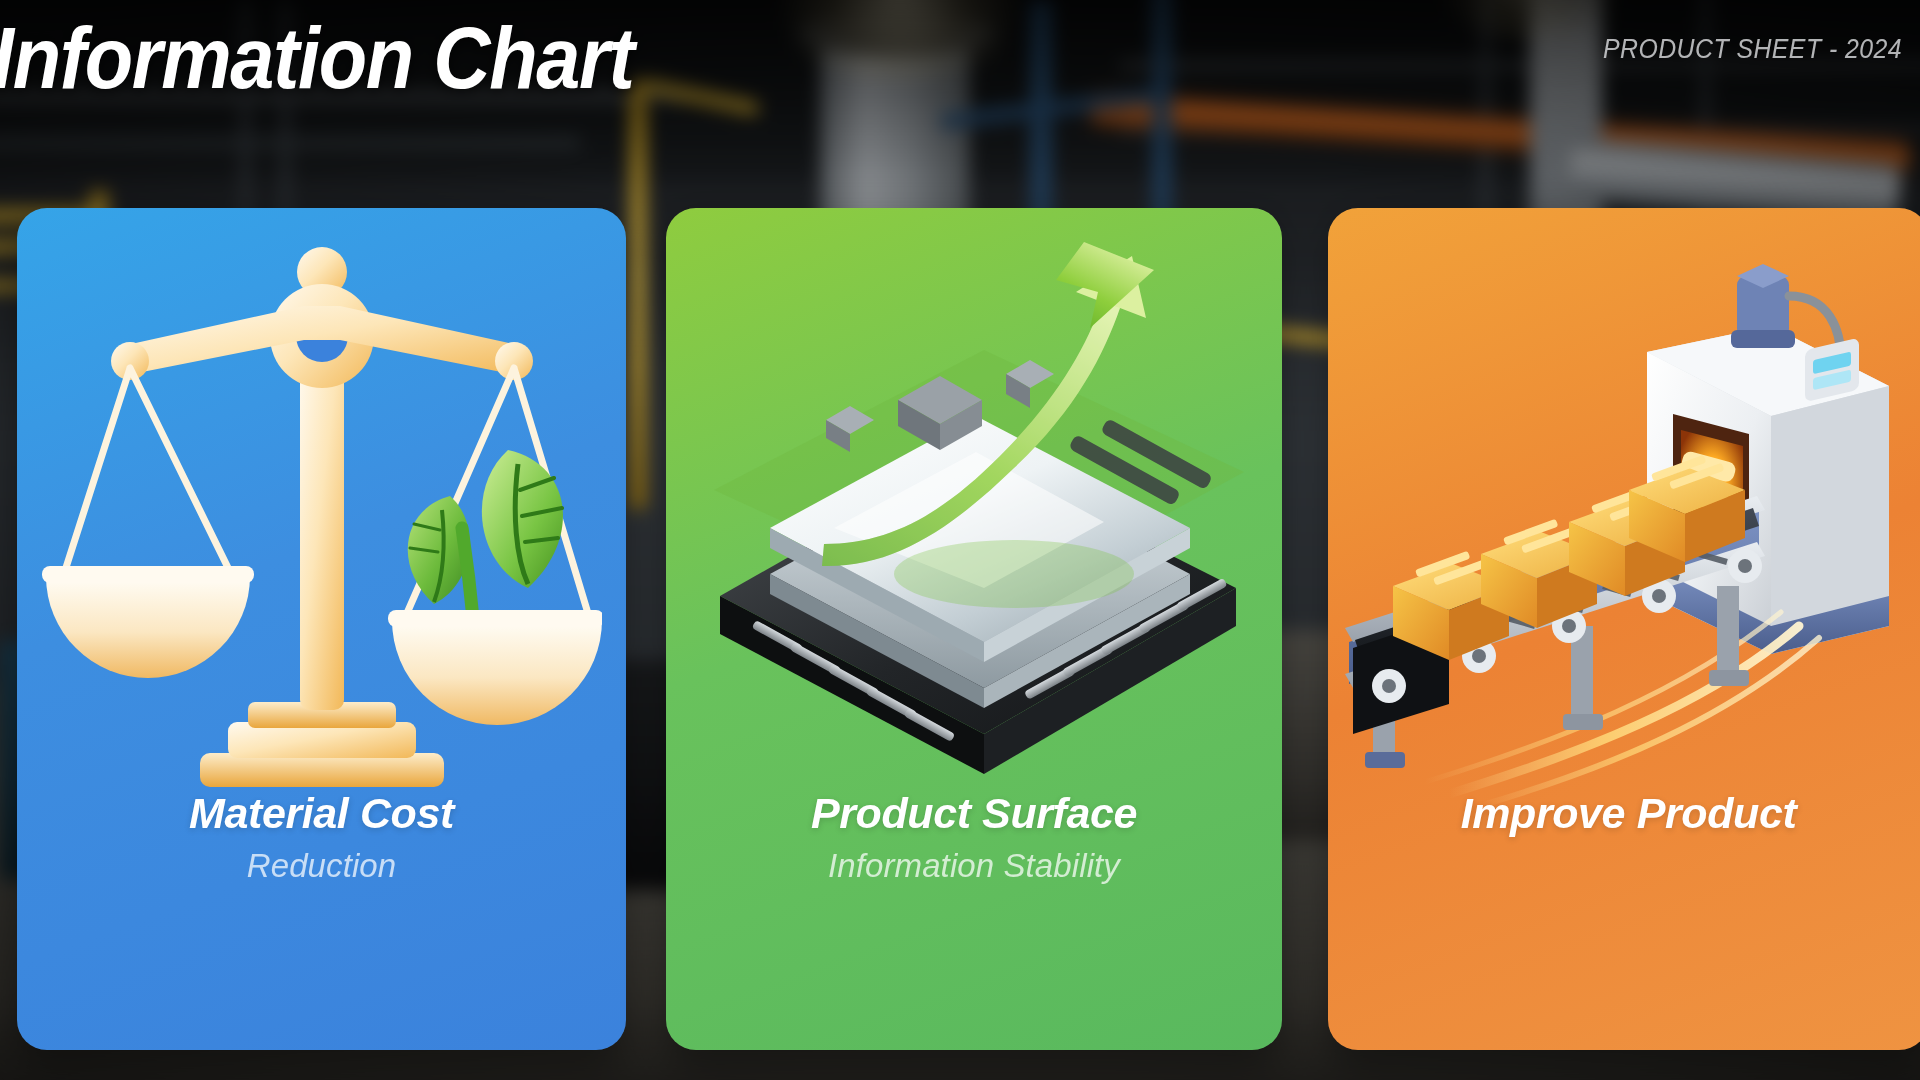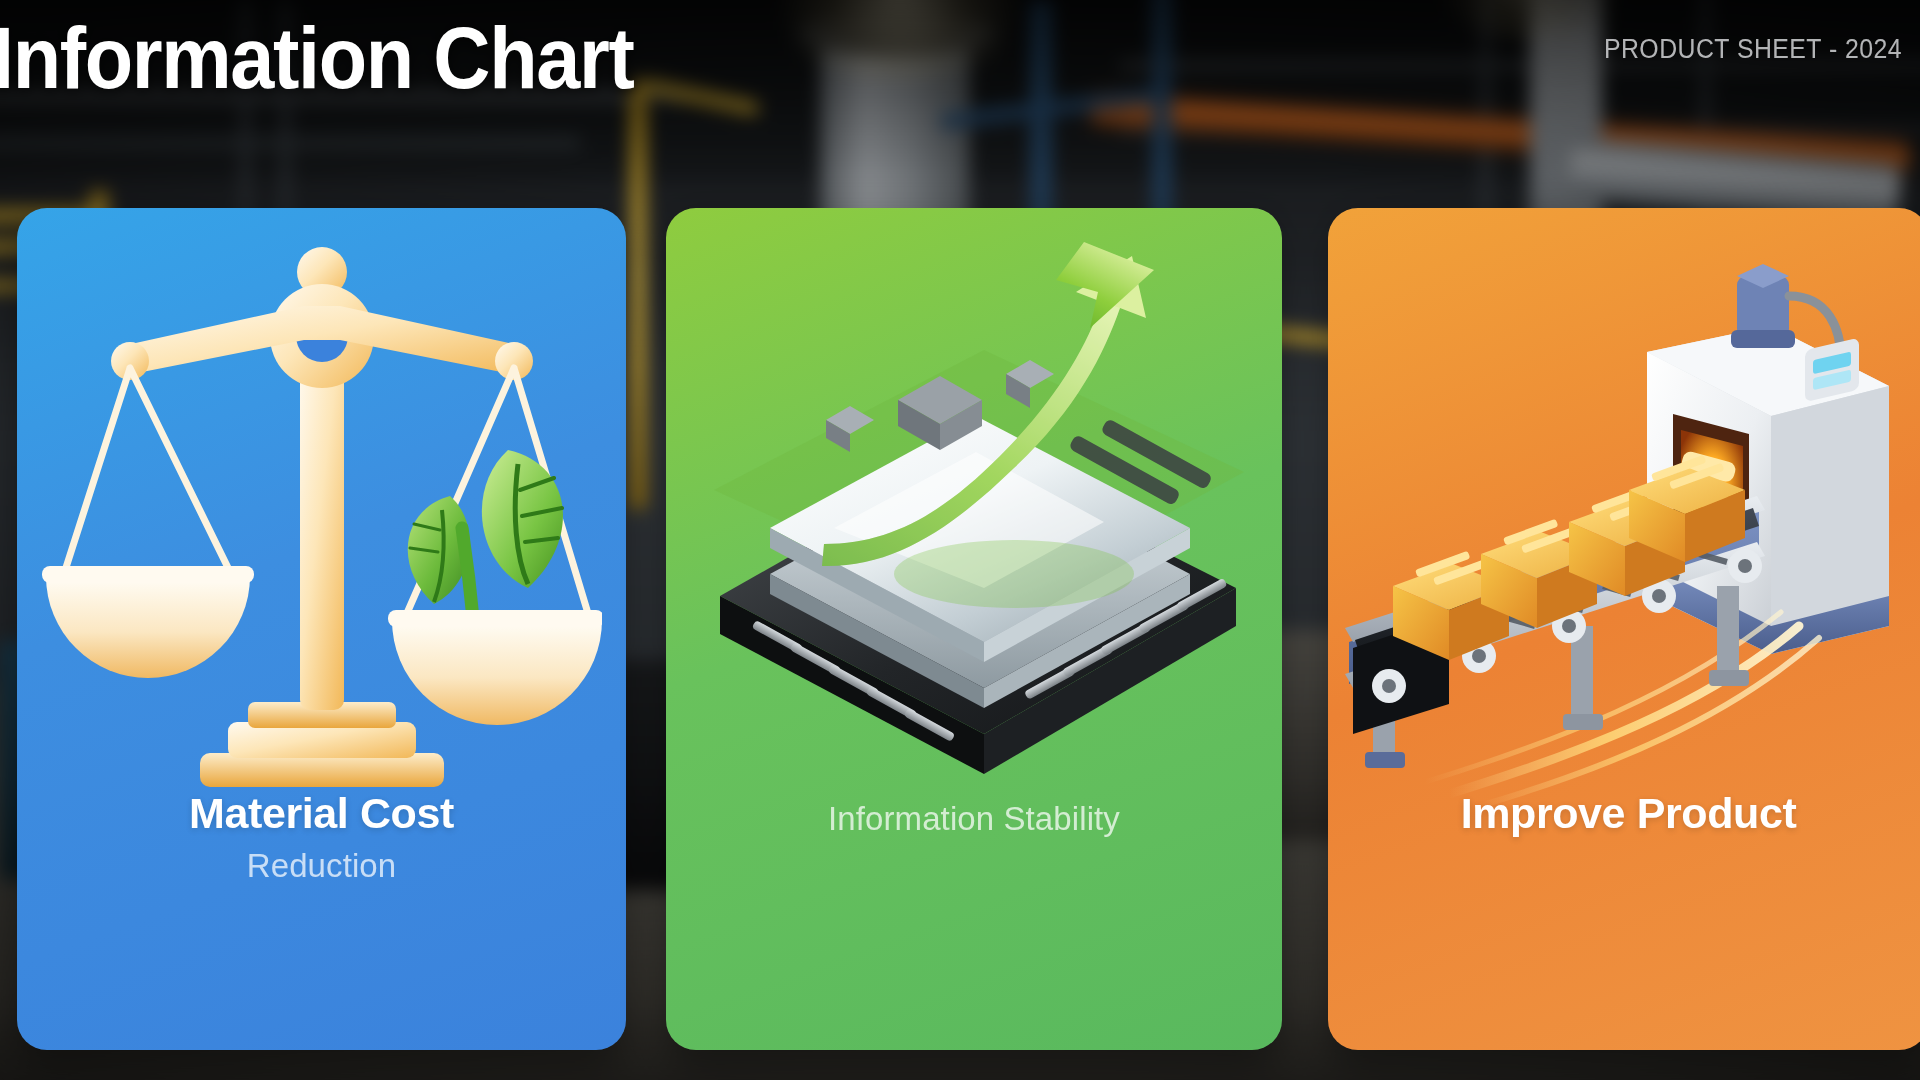--- a/index.html
+++ b/index.html
@@ -2,21 +2,21 @@
 <html><head>
 <meta charset="utf-8">
 <style>
   * { box-sizing: border-box; margin: 0; padding: 0; }
   html, body {
     width: 1920px; height: 1080px;
     overflow: hidden;
     font-family: "Liberation Sans", sans-serif;
     background: #14181b;
   }
-  .stage { position: relative; width: 1920px; height: 1080px; overflow: hidden; }
+  .stage { position: relative; width: 1920px; height: 1080px; overflow: hidden; font-style: italic; }
 
   
   .bg { position: absolute; inset: 0; overflow: hidden; background: #171a1c; }
   .bg-blur { position: absolute; inset: -60px; filter: blur(9px); }
 
   .bg-floor {
     position: absolute; left: 0; right: 0; top: 62%; bottom: 0;
     background: linear-gradient(180deg, #3b3c38 0%, #55534c 35%, #6a665c 70%, #4a4740 100%);
   }
   .bg-ceiling {
@@ -318,20 +318,21 @@
             <path d="M214 178 L214 204 L256 228 L256 202 Z" fill="#6f767c"></path>
             <path d="M256 202 L256 228 L298 204 L298 178 Z" fill="#868d93"></path>
             <path d="M142 198 L166 184 L190 198 L166 212 Z" fill="#a8afb5"></path>
             <path d="M142 198 L142 216 L166 230 L166 212 Z" fill="#787f85"></path>
             <path d="M322 152 L346 138 L370 152 L346 166 Z" fill="#a8afb5"></path>
             <path d="M322 152 L322 172 L346 186 L346 166 Z" fill="#787f85"></path>
           </g>
         </svg>
       </div>
       <div class="card-text">
+        <div class="card-title">Product Surface</div>
         <div class="card-sub">Information Stability</div>
       </div>
     </div>
 
     <div class="card" id="card-2">
       <div class="card-art">
         <svg class="art-svg" width="600" height="580" viewBox="0 0 600 580" style="top:26px;">
           <defs>
             <linearGradient id="machG" x1="0" y1="0" x2="1" y2="1">
               <stop offset="0%" stop-color="#ffffff"></stop>

